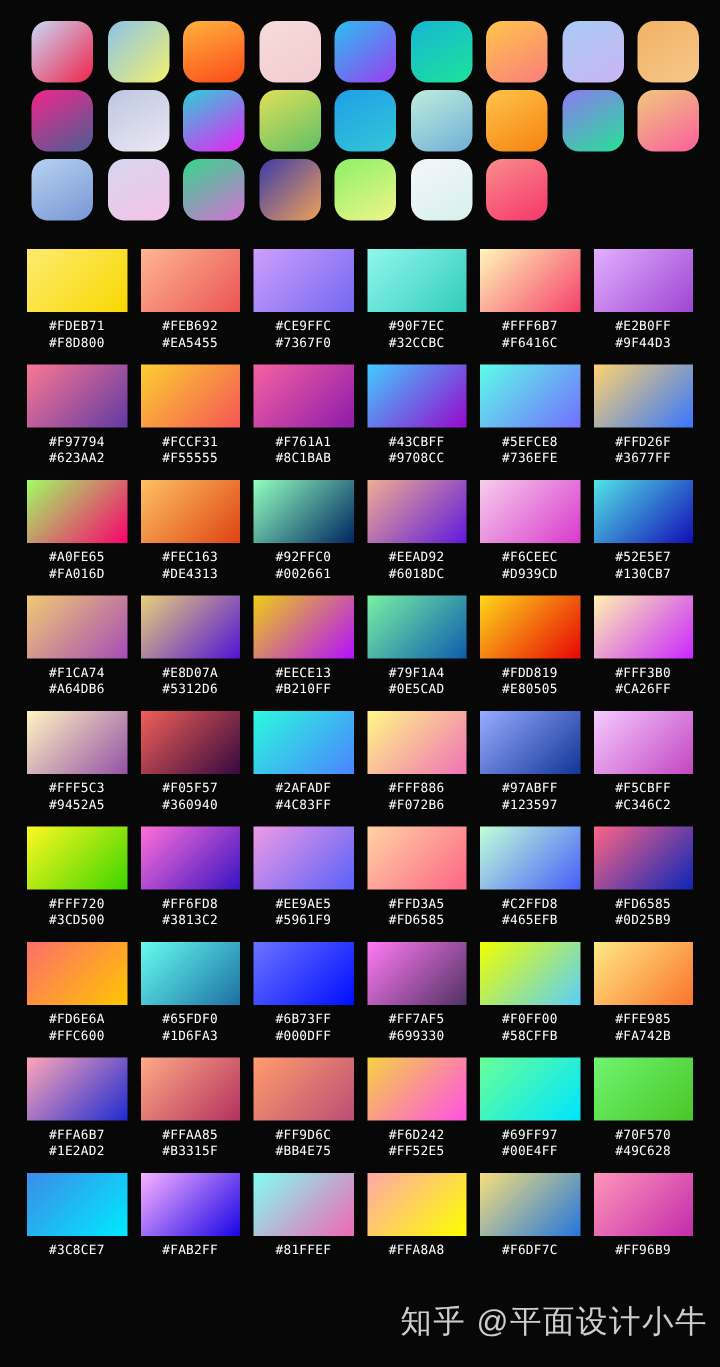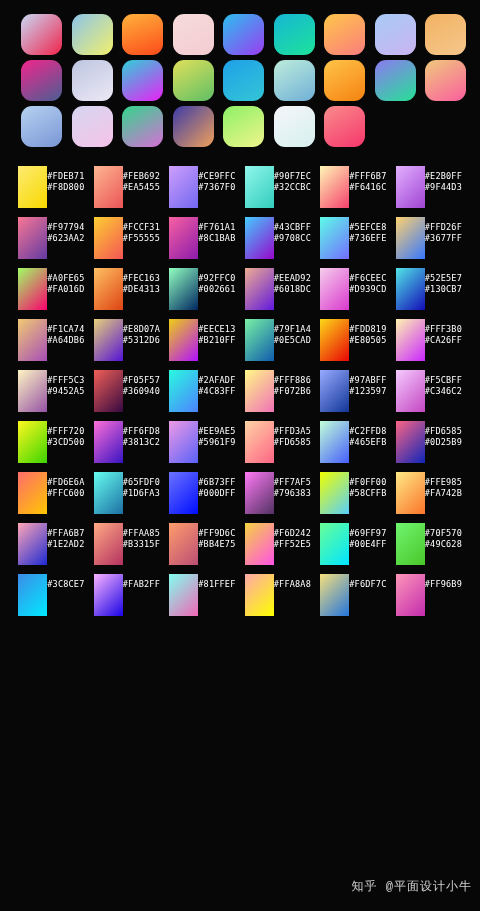--- a/index.html
+++ b/index.html
@@ -31,22 +31,22 @@
   
   #swatch-grid{
     display:grid;
     grid-template-columns:repeat(6,1fr);
     column-gap:9px;
     row-gap:0px;
     padding:8px 18px 0 18px;
   }
   .swatch-cell{
     display:flex;
-    flex-direction:row;
-    align-items:flex-start;
+    flex-direction:column;
+    align-items:center;
     margin-bottom:9px;
   }
   .swatch-chip{
     width:100%;
     height:42px;
   }
   .swatch-labels{
     margin-top:5px;
     text-align:center;
     color:#ffffff;
@@ -56,22 +56,22 @@
     white-space:nowrap;
   }
   .swatch-labels span{display:block;}
 
   
   #watermark{
     position:absolute;
     right:8px;
     bottom:16px;
     color:rgba(255,255,255,0.80);
-    font-family:Liberation Mono, monospace;
-    font-size:12px;
+    font-family:Liberation Sans, sans-serif;
+    font-size:21px;
     letter-spacing:1px;
     pointer-events:none;
     white-space:nowrap;
   }
 </style>
 </head>
 <body>
 
 <div id="icon-rows">
     <div class="icon-row">
@@ -378,21 +378,21 @@
       <div class="swatch-chip" style="background: linear-gradient(135deg, rgb(107, 115, 255) 0%, rgb(0, 13, 255) 100%);"></div>
       <div class="swatch-labels">
         <span>#6B73FF</span>
         <span>#000DFF</span>
       </div>
     </div>
     <div class="swatch-cell">
       <div class="swatch-chip" style="background: linear-gradient(135deg, rgb(255, 122, 245) 0%, rgb(81, 49, 98) 100%);"></div>
       <div class="swatch-labels">
         <span>#FF7AF5</span>
-        <span>#796383</span>
+        <span>#699330</span>
       </div>
     </div>
     <div class="swatch-cell">
       <div class="swatch-chip" style="background: linear-gradient(135deg, rgb(240, 255, 0) 0%, rgb(88, 207, 251) 100%);"></div>
       <div class="swatch-labels">
         <span>#F0FF00</span>
         <span>#58CFFB</span>
       </div>
     </div>
     <div class="swatch-cell">

